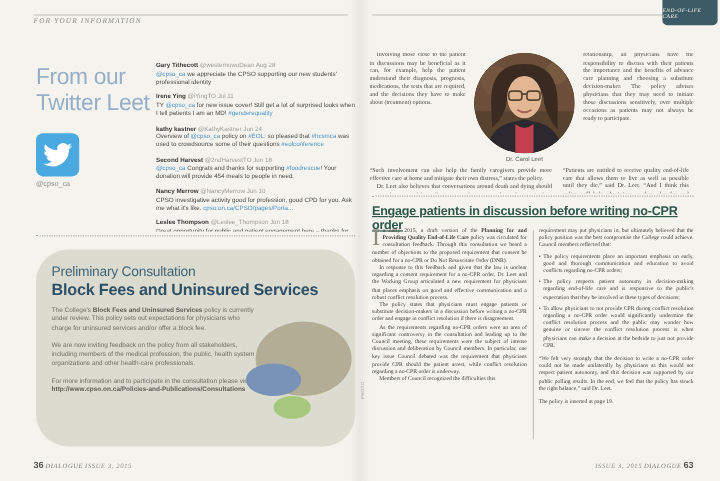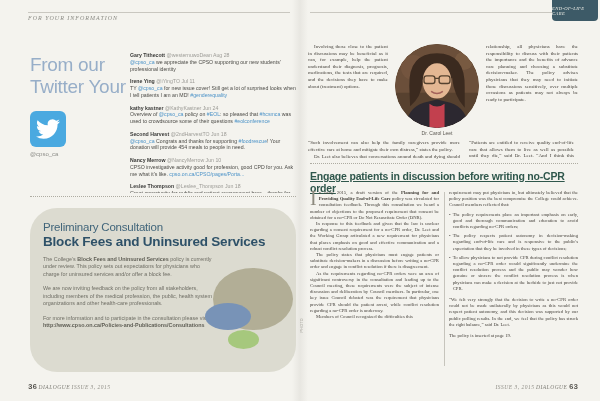--- a/index.html
+++ b/index.html
@@ -44,21 +44,21 @@
   .cb-title2{font-size:13.5px;font-weight:bold;color:#2e5168;letter-spacing:-0.2px;margin-top:1px;}
   .cb-p{width:172px;font-size:5.4px;line-height:1.38;color:#6f6e65;margin:7px 0 0 0;}
   .cb-p b{color:#5f5e55;}
   .cb-link{color:#2e5168;}
   .bubble{position:absolute;border-radius:50%;}
   .b-olive{left:183px;top:60px;width:80px;height:62px;}
   .b-blue{left:175px;top:95px;width:46px;height:27px;}
   .b-green{left:198px;top:122px;width:31px;height:19px;}
   
   .footer{position:absolute;top:383px;font-size:5.5px;color:#8f8d86;}
-  .footer .pnum{font-family:Liberation Mono, monospace;font-size:7.5px;font-weight:bold;color:#55534e;}
+  .footer .pnum{font-family:Liberation Sans, sans-serif;font-size:7.5px;font-weight:bold;color:#55534e;}
   .footer .mag, .footer .iss{font-family:"Liberation Serif",serif;font-style:italic;letter-spacing:.5px;}
   .footer .mag{color:#7b7a73;}
   .footer-left{left:28px;}
   .footer-right{right:22px;text-align:right;}
   
   .intro{position:absolute;left:308px;top:44px;width:270px;height:117px;overflow:hidden;}
   .intro-row1{display:flex;gap:4px;}
   .body-p{font-family:"Liberation Serif",serif;font-size:5px;line-height:1.32;
     text-align:justify;color:#46423c;margin:0;}
   .indent{text-indent:6px;}
@@ -96,21 +96,21 @@
 
 <div class="spread">
   <div class="gutter"></div>
 
   <div class="rule rule-left"></div>
   <div class="kicker">FOR YOUR INFORMATION</div>
 
   <div class="tw-col">
     <div class="tw-heading">
       <div>From our</div>
-      <div>Twitter Your</div>
+      <div>Twitter Leet</div>
     </div>
     <div class="tw-icon" style="background: rgb(74, 169, 224);">
       <svg viewBox="0 0 24 24" aria-hidden="true">
           <path d="M23.953 4.57a10 10 0 01-2.825.775 4.958 4.958 0 002.163-2.723c-.951.555-2.005.959-3.127 1.184a4.92 4.92 0 00-8.384 4.482C7.69 8.095 4.067 6.13 1.64 3.162a4.822 4.822 0 00-.666 2.475c0 1.71.87 3.213 2.188 4.096a4.904 4.904 0 01-2.228-.616v.06a4.923 4.923 0 003.946 4.827 4.996 4.996 0 01-2.212.085 4.936 4.936 0 004.604 3.417 9.867 9.867 0 01-6.102 2.105c-.39 0-.779-.023-1.17-.067a13.995 13.995 0 007.557 2.209c9.053 0 13.998-7.496 13.998-13.985 0-.21 0-.42-.015-.63A9.935 9.935 0 0024 4.59z"></path>
         </svg>
     </div>
     <div class="tw-handle">@cpso_ca</div>
   </div>
 
   <div class="tweets">

